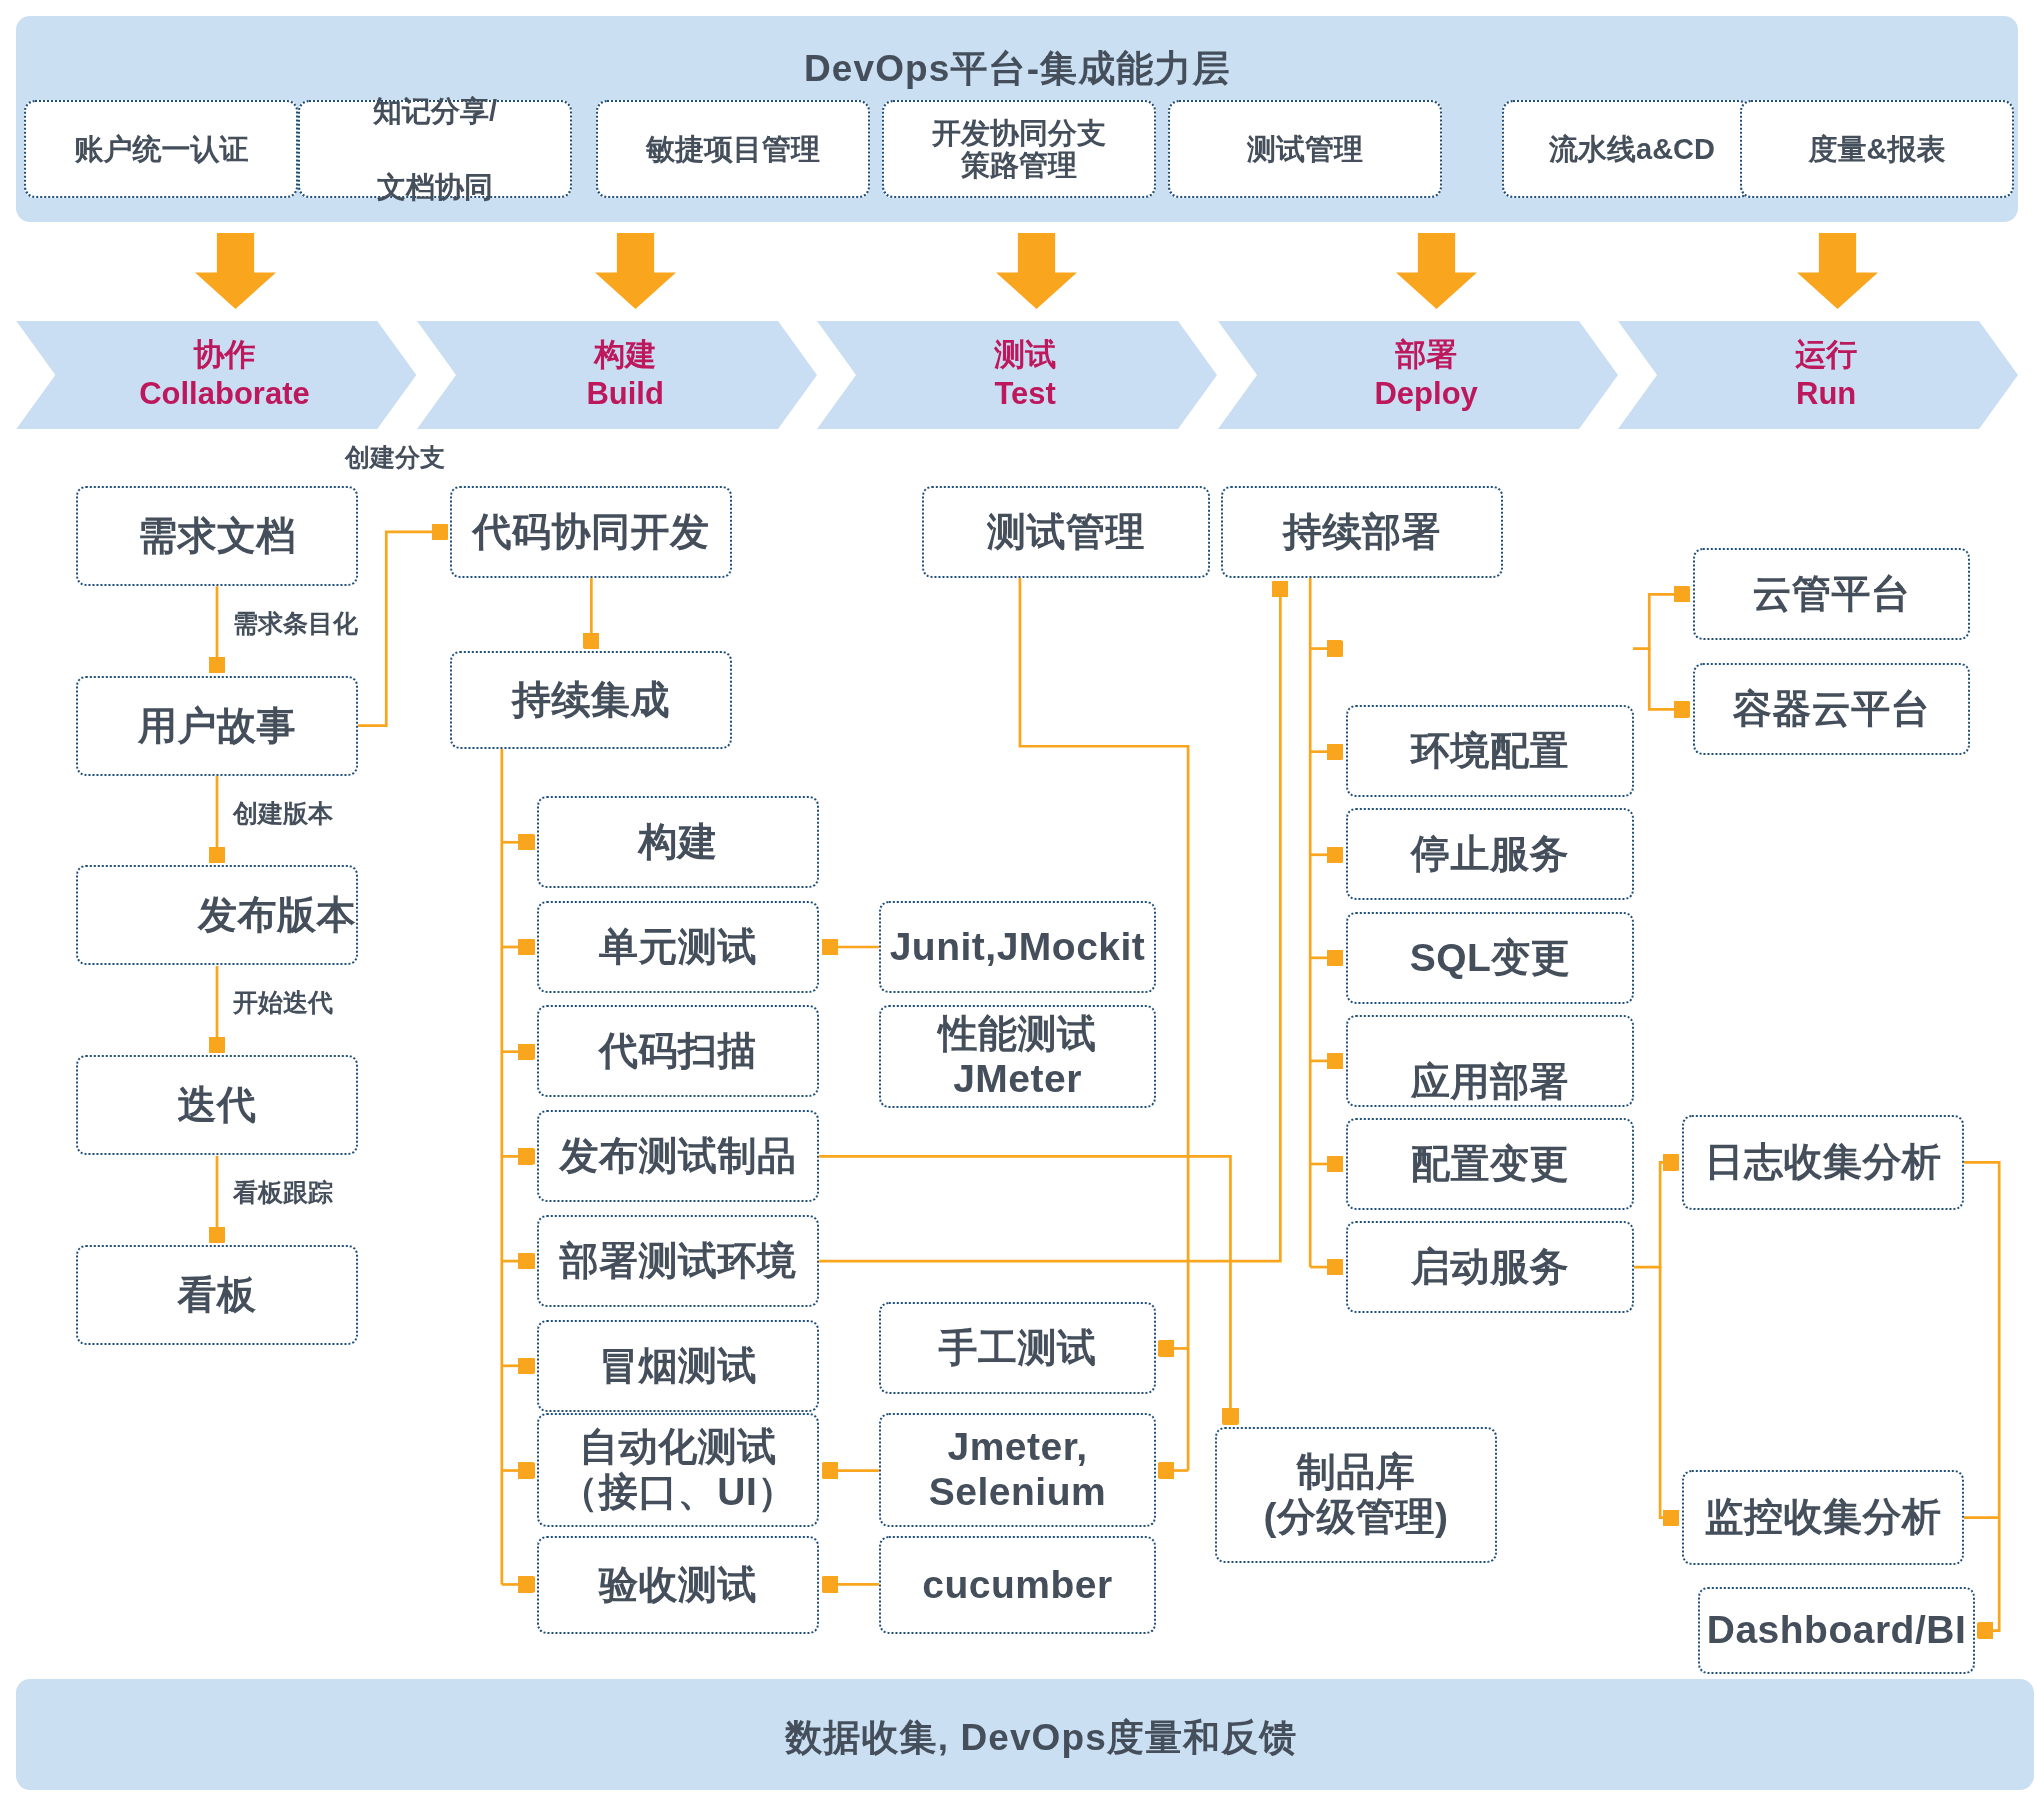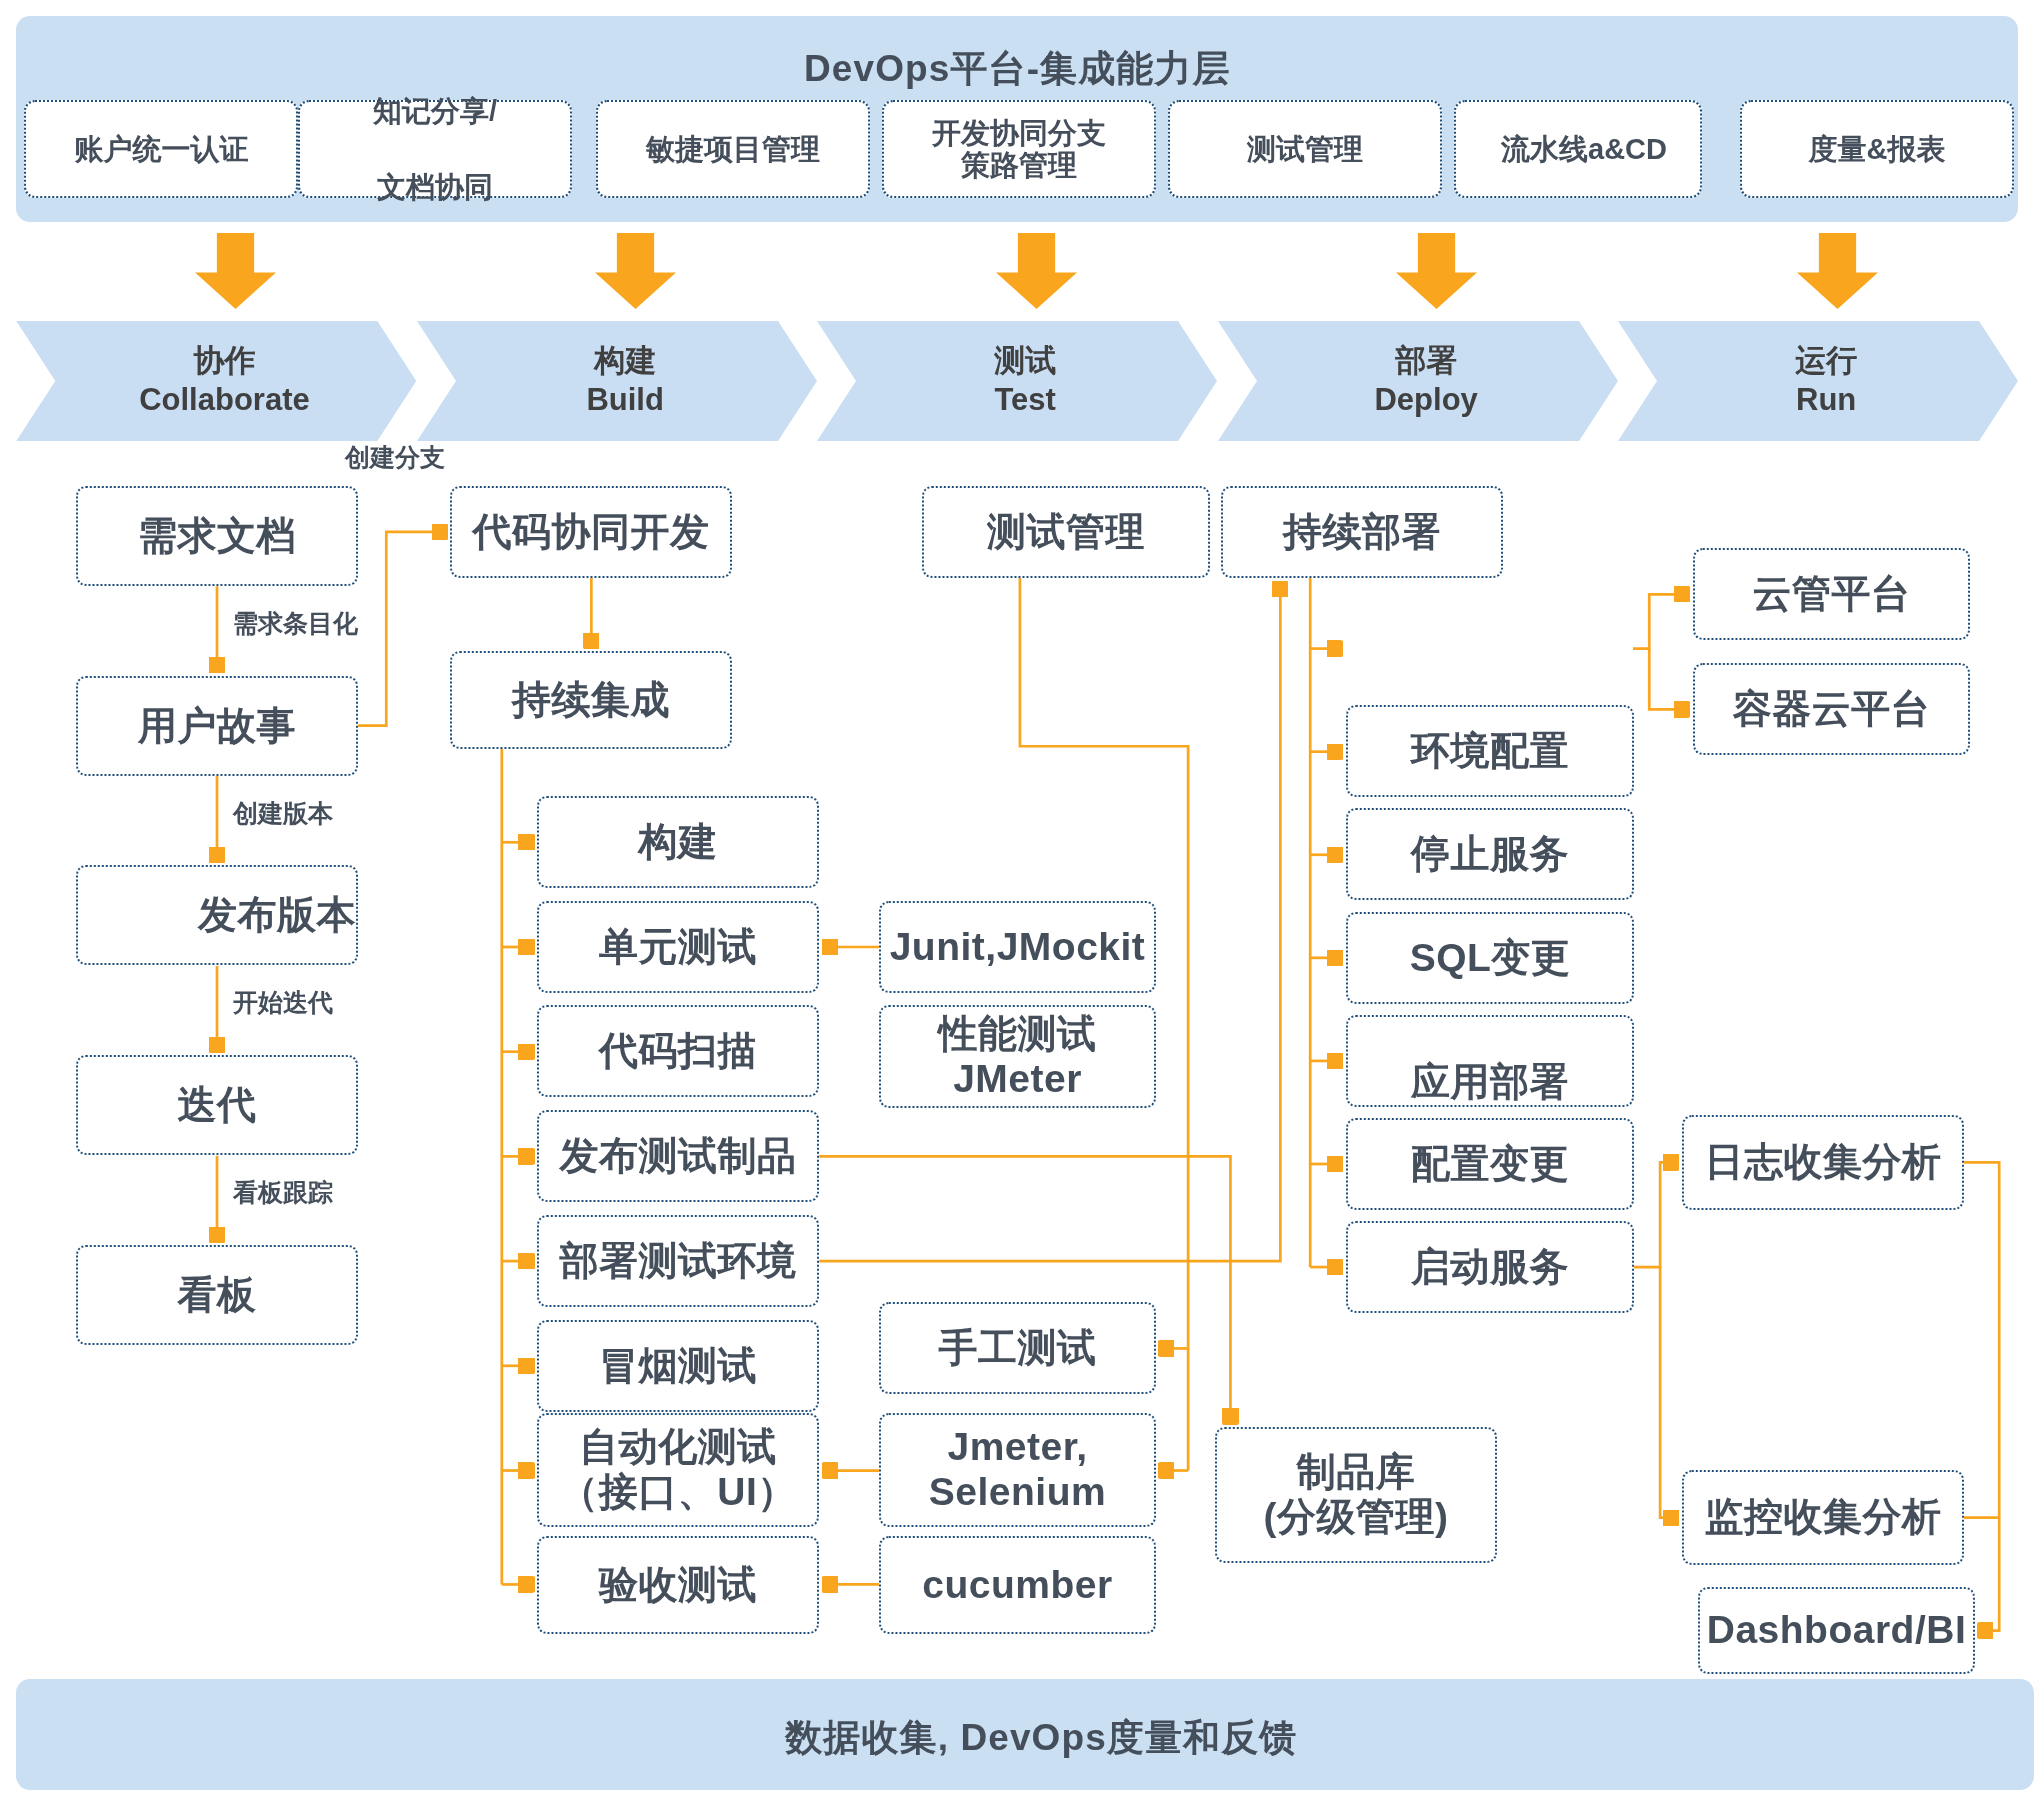--- a/index.html
+++ b/index.html
@@ -16,24 +16,24 @@
   .cap-box{
     position:absolute;top:100px;height:98px;background:#ffffff;border:2.2px dotted #1E4E79;border-radius:11px;
     display:flex;flex-direction:column;align-items:center;justify-content:center;
     font-size:29px;font-weight:600;color:#454F5B;line-height:1.12;text-align:center;box-sizing:border-box;
   }
   .blk-arrow{
     position:absolute;top:233px;width:81px;height:76px;background:#F9A51D;
     clip-path:polygon(27% 0,73% 0,73% 52%,100% 52%,50% 100%,0 52%,27% 52%);
   }
   .chevron{
-    position:absolute;top:321px;height:120px;width:400px;background:#C9DDF3;
+    position:absolute;top:321px;height:108px;width:400px;background:#C9DDF3;
     clip-path:polygon(0 0,calc(100% - 39px) 0,100% 50%,calc(100% - 39px) 100%,0 100%,39px 50%);
     display:flex;flex-direction:column;align-items:center;justify-content:center;
-    font-size:31px;font-weight:700;color:#404040;line-height:1.25;padding-left:16.3px;box-sizing:border-box;
+    font-size:31px;font-weight:700;color:#be185d;line-height:1.25;padding-left:16.3px;box-sizing:border-box;
   }
   .node{
     position:absolute;background:#ffffff;border:2.2px dotted #1E4E79;border-radius:9.8px;
     display:flex;flex-direction:column;align-items:center;justify-content:center;
     font-size:39px;font-weight:600;color:#454F5B;line-height:1.15;text-align:center;box-sizing:border-box;letter-spacing:0.5px;
   }
   .elabel{
     position:absolute;font-size:25px;font-weight:600;color:#454F5B;white-space:nowrap;
   }
   #wires{position:absolute;left:0;top:0;width:2035px;height:1805px;pointer-events:none;}
@@ -58,21 +58,21 @@
   <div class="cap-box" style="left:596px;width:274px;">
       <span>敏捷项目管理</span>
     </div>
   <div class="cap-box" style="left:882px;width:274px;">
       <span>开发协同分支</span>
       <span>策路管理</span>
     </div>
   <div class="cap-box" style="left:1168px;width:274px;">
       <span>测试管理</span>
     </div>
-  <div class="cap-box" style="left:1454px;width:248px;padding-left:12px;">
+  <div class="cap-box" style="left:1502px;width:248px;padding-left:12px;">
       <span>流水线a&amp;CD</span>
     </div>
   <div class="cap-box" style="left:1740px;width:274px;">
       <span>度量&amp;报表</span>
     </div>
 
   <div class="blk-arrow" style="left:195px;"></div>
   <div class="blk-arrow" style="left:595px;"></div>
   <div class="blk-arrow" style="left:996px;"></div>
   <div class="blk-arrow" style="left:1396px;"></div>

